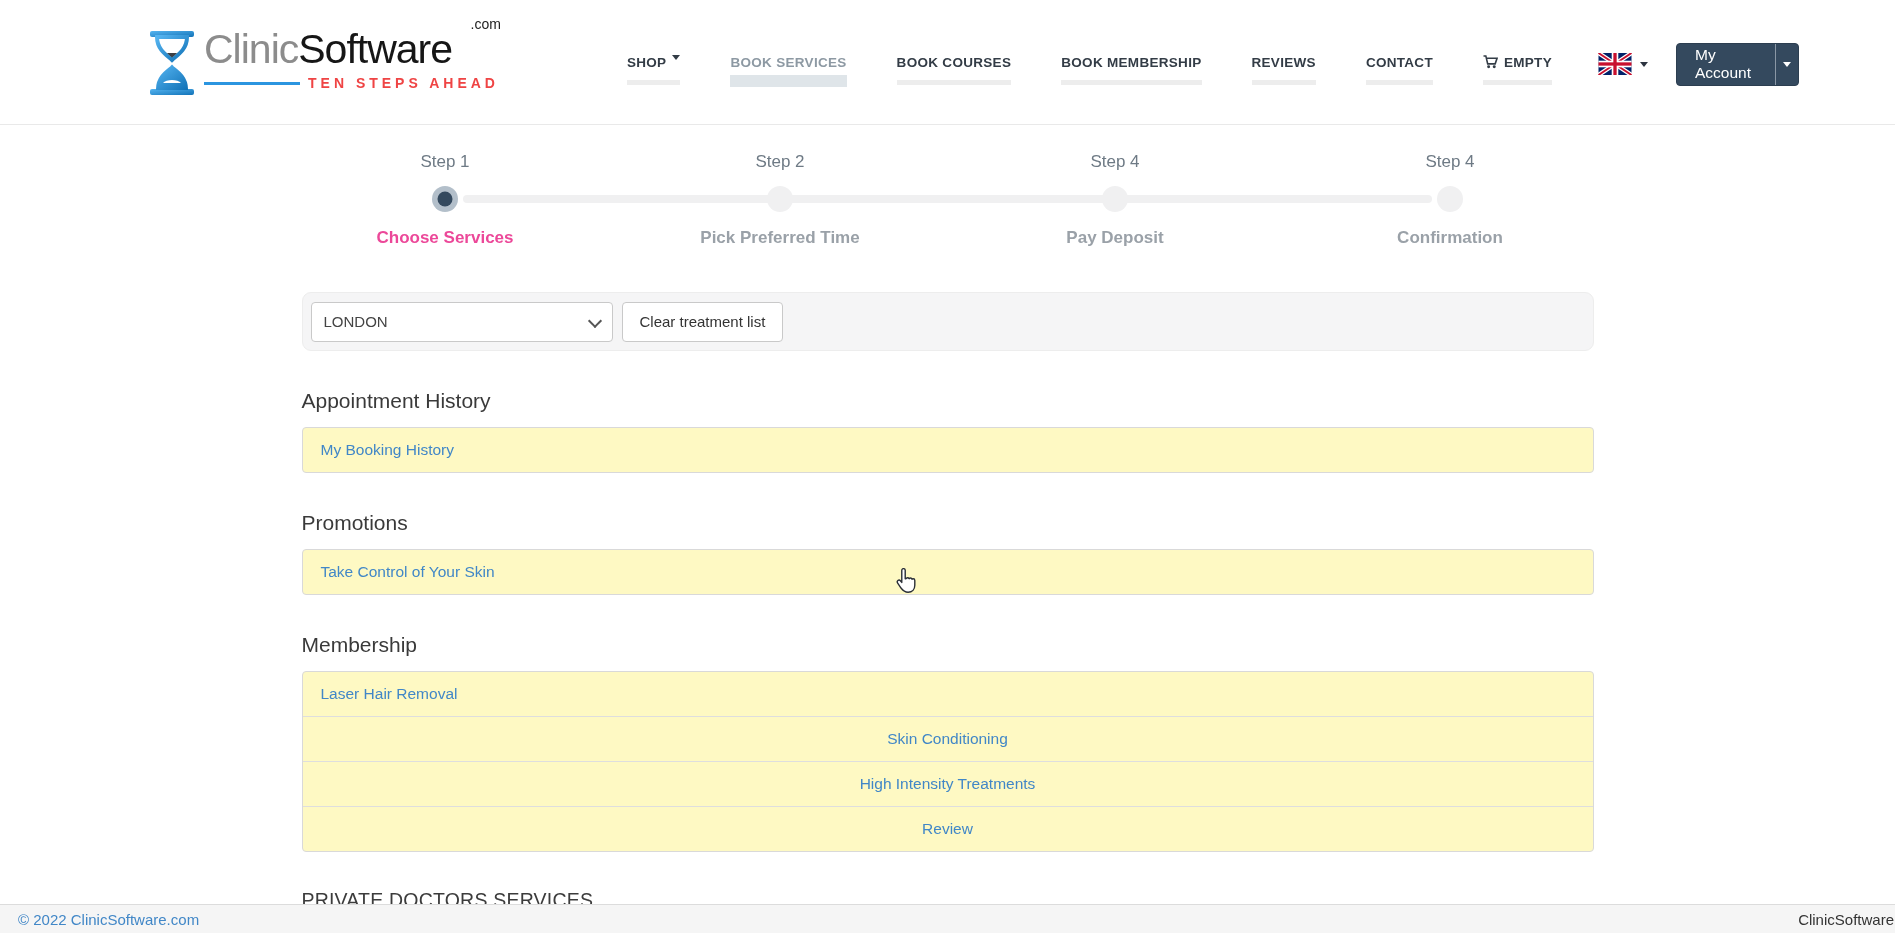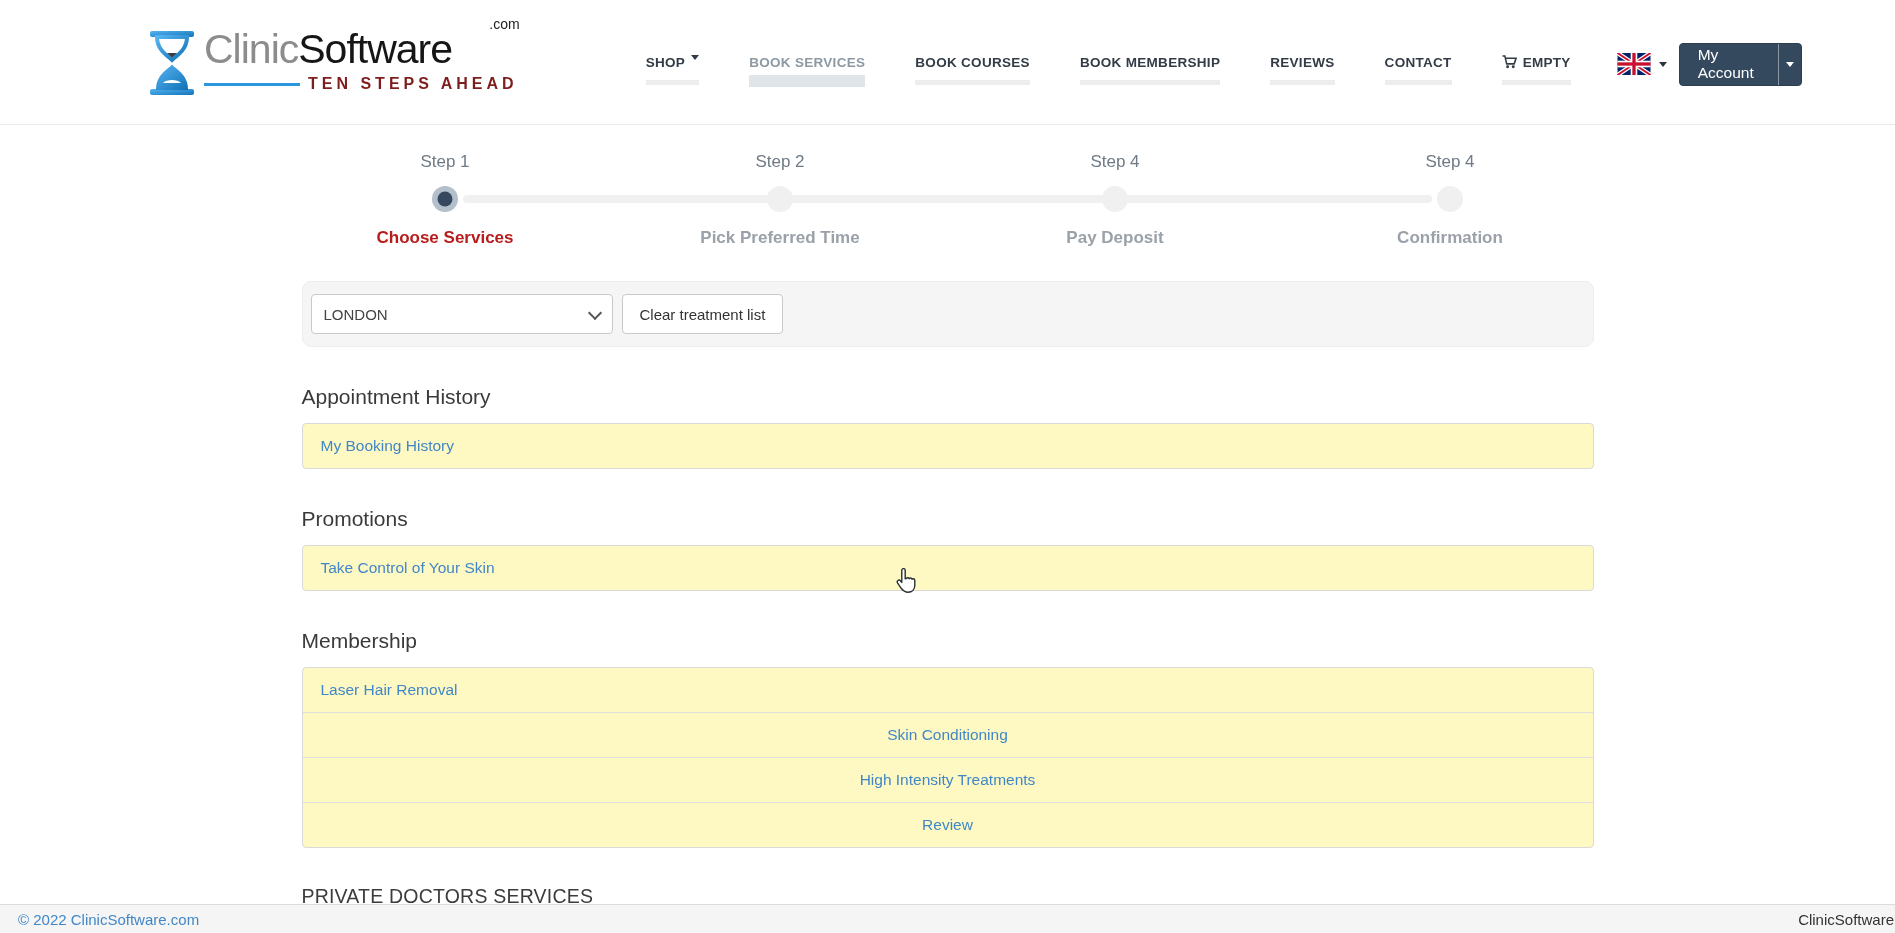--- a/index.html
+++ b/index.html
@@ -17,36 +17,36 @@
   }
   .logo { display:flex; align-items:flex-start; gap:10px; cursor:pointer; }
   .logo-glass { width:44px; height:64px; margin-top:2px; }
   .logo-textblock { display:flex; flex-direction:column; }
   .logo-wordline { display:flex; align-items:flex-end; line-height:1; position:relative; }
   .logo-clinic { font-size:41px; color:#8c8c8c; letter-spacing:-1px; }
   .logo-software { font-size:41px; color:#161616; letter-spacing:-1px; }
   .logo-com { font-size:14px; color:#222; position:absolute; right:-2px; top:-12px; }
   .logo-tagline { display:flex; align-items:center; gap:8px; margin-top:5px; }
   .logo-tagline-line { height:3px; background:#2b95e0; flex:0 0 96px; }
-  .logo-tagline-text { font-size:16px; font-weight:bold; letter-spacing:4px; color:#7f1d1d; white-space:nowrap; }
+  .logo-tagline-text { font-size:14px; font-weight:bold; letter-spacing:4px; color:#ef4444; white-space:nowrap; }
 
   .nav { display:flex; align-items:flex-start; gap:50px; margin-left:128px; margin-top:18px; }
   .nav-item {
     font-size:13.5px; font-weight:bold; letter-spacing:.3px; color:#333c46;
     text-transform:uppercase; cursor:pointer; white-space:nowrap;
     display:flex; flex-direction:column;
   }
   .nav-item .nav-label-row { display:flex; align-items:flex-start; gap:6px; }
   .nav-item::after { content:""; display:block; height:5px; background:#ededed; margin-top:10px; }
   .nav-item.active { color:#8d99a3; }
   .nav-item.active::after { height:12px; background:#dfe5e9; margin-top:5px; }
   .caret-down { width:0; height:0; border-left:4px solid transparent; border-right:4px solid transparent; border-top:5px solid #333c46; display:inline-block; }
   .cart-svg { width:15px; height:14px; }
 
-  .header-right { margin-left:auto; display:flex; gap:12px; margin-top:4px;padding-left:46px; }
+  .header-right { margin-left:auto; display:flex; gap:28px; margin-top:4px;padding-left:46px; }
   .lang { display:flex; align-items:center; gap:8px; cursor:pointer; }
   .flag-svg { width:34px; height:22px; display:block; }
   .lang .caret-down { border-top-color:#2c3440; }
   .account-btn {
     display:flex; align-items:stretch; background:#34495e; border-radius:4px;
     color:#fff; height:43px; overflow:hidden; cursor:pointer; border:1px solid #2c3e50;
   }
   .account-main { padding:0 18px; display:flex; align-items:center; font-size:15.5px; }
   .account-divider { width:1px; background:#8a97a5; }
   .account-caret { width:28px; display:flex; align-items:center; justify-content:center; }
@@ -64,28 +64,28 @@
   .step { text-align:center; position:relative; z-index:1; }
   .step-title { font-size:17px; color:#6e7a85; }
   .step-dotrow { height:26px; margin-top:14px; display:flex; justify-content:center; }
   .step-dot { width:26px; height:26px; border-radius:50%; background:#f0f0f1; position:relative; }
   .step.active .step-dot { background:#b3bfca; }
   .step.active .step-dot::after {
     content:""; position:absolute; left:50%; top:50%; transform:translate(-50%,-50%);
     width:15px; height:15px; border-radius:50%; background:#34495e;
   }
   .step-name { margin-top:16px; font-size:17px; font-weight:bold; color:#9aa1a8; }
-  .step.active .step-name { color:#b91c1c; }
+  .step.active .step-name { color:#ec4899; }
 
   
   .container { width:1292px; margin:0 auto; }
 
   .toolbar {
-    margin-top:33px; background:#f5f5f6; border:1px solid #ededed; border-radius:9px;
-    padding:9px 8px; display:flex; gap:9px; align-items:center; height:66px;
+    margin-top:44px; background:#f5f5f6; border:1px solid #ededed; border-radius:9px;
+    padding:9px 8px; display:flex; gap:9px; align-items:center; height:59px;
   }
   .select-wrap { position:relative; width:302px; }
   .select-wrap select {
     width:100%; height:40px; appearance:none; -webkit-appearance:none;
     border:1px solid #c9c9c9; border-radius:4px; background:#fff;
     font-family:"Liberation Sans",sans-serif; font-size:15px; color:#444;
     padding:0 30px 0 12px; cursor:pointer;
   }
   .select-wrap::after {
     content:""; position:absolute; right:13px; top:14px; width:8px; height:8px;

